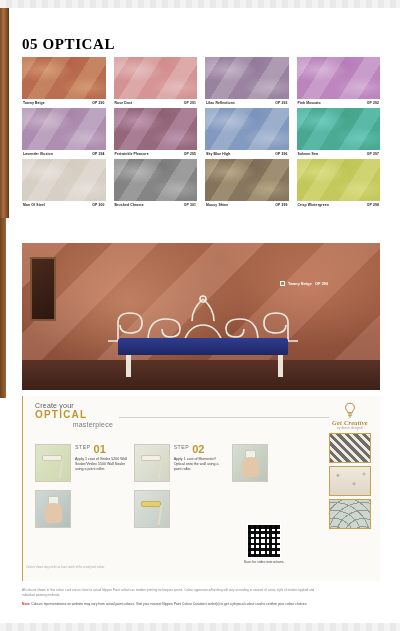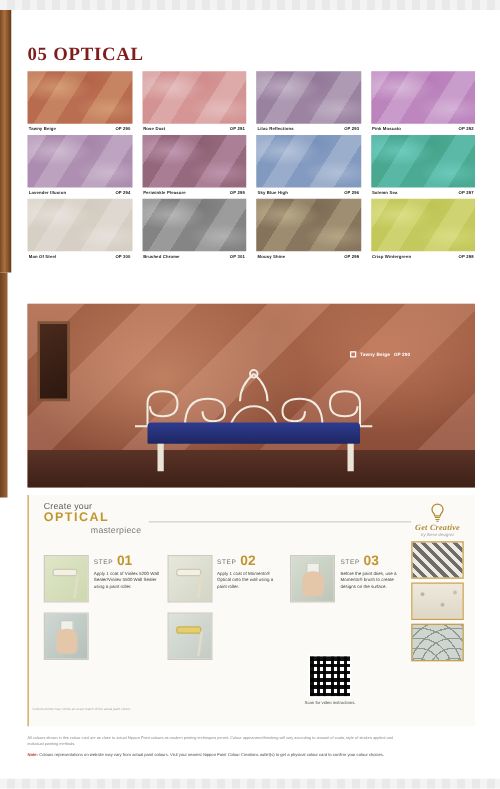--- a/index.html
+++ b/index.html
@@ -25,21 +25,21 @@
   .spine2 {
     position: absolute; left: 0; top: 218px; width: 6px; height: 180px;
     background: linear-gradient(90deg,#6f421f,#9c6637);
   }
 
   
   .heading {
     position: absolute; left: 22px; top: 36px;
     font-family: "Liberation Serif", serif;
     font-weight: bold; font-size: 15px; letter-spacing: .6px;
-    color: #7f1d1d;
+    color: #000000;
   }
 
   
   .swatch-grid {
     position: absolute; left: 22px; top: 57px;
     width: 358px;
     display: grid;
     grid-template-columns: repeat(4, 1fr);
     column-gap: 8px;
     row-gap: 3px;
@@ -157,21 +157,21 @@
   }
   .hand {
     position: absolute; left: 9px; top: 12px; width: 17px; height: 20px;
     background: #e4c6a8; border-radius: 7px 7px 4px 4px;
   }
   .brushhead {
     position: absolute; left: 12px; top: 5px; width: 11px; height: 9px;
     background: #eef0ea; border: .6px solid #c9c9bd;
   }
   .step-body { flex: 1; min-width: 0; }
-  .step-head { display: flex; align-items: center; gap: 3px; }
+  .step-head { display: flex; align-items: flex-start; gap: 3px; }
   .step-word { font-size: 5.2px; color: #6d6d6d; letter-spacing: .5px; }
   .step-num { font-size: 11px; font-weight: bold; color: #c2962f; line-height: 1; }
   .step-text {
     font-size: 3.6px; color: #3d3d3d; line-height: 1.45; margin-top: 2px;
   }
 
   
   .qr-wrap { position: absolute; left: 215px; top: 128px; width: 52px; text-align: center; }
   .qr {
     width: 34px; height: 34px; margin: 0 auto;
@@ -394,27 +394,20 @@
           </div>
           <div class="step-text">Apply 1 coat of Momento® Optical onto the wall using a paint roller.</div>
         </div>
       </div>
 
       <div class="step">
         <div class="step-photo sp3">
           <span class="brushhead"></span>
           <span class="hand"></span>
         </div>
-        <div class="step-body">
-          <div class="step-head">
-            <span class="step-word">STEP</span>
-            <span class="step-num">03</span>
-          </div>
-          <div class="step-text">Before the paint dries, use a Momento® brush to create designs on the surface.</div>
-        </div>
       </div>
 
       <div class="step">
         <div class="step-photo sp4">
           <span class="brushhead"></span>
           <span class="hand"></span>
         </div>
       </div>
 
       <div class="step">

